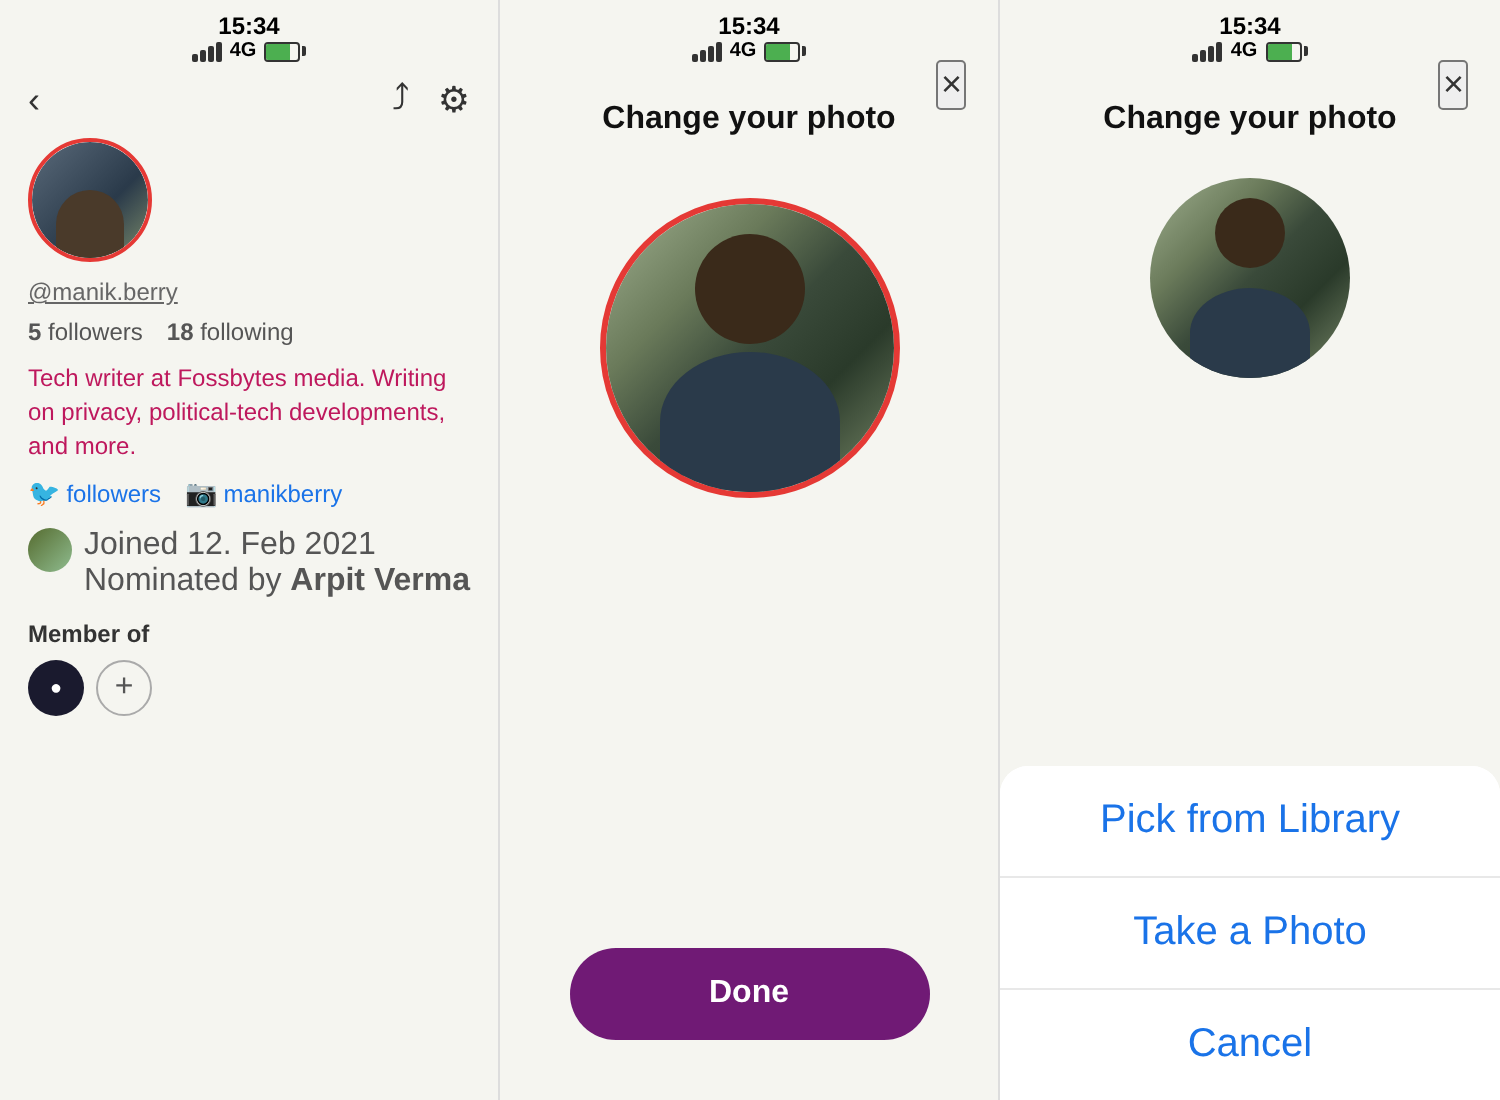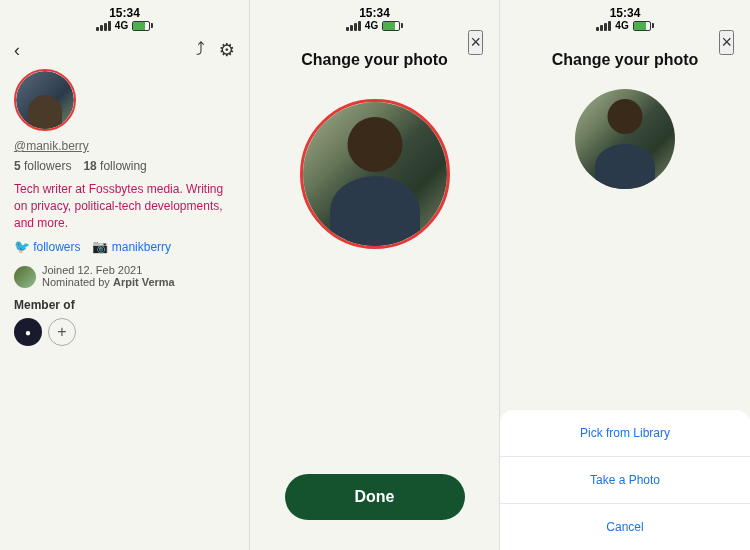--- a/index.html
+++ b/index.html
@@ -127,24 +127,24 @@
       margin-bottom: 10px;
       font-size: 12px;
       color: #1a73e8;
     }
 
     .social-item { display: flex; align-items: center; gap: 3px; }
     .social-icon { font-size: 13px; }
 
     .joined-info {
       display: flex;
-      align-items: flex-end;
+      align-items: flex-start;
       gap: 6px;
       margin-bottom: 10px;
-      font-size: 11px;
+      font-size: 16px;
       color: #555;
     }
 
     .joined-avatar {
       width: 22px;
       height: 22px;
       border-radius: 50%;
       background: linear-gradient(135deg, #556b2f, #8fbc8f);
     }
 
@@ -254,21 +254,21 @@
       bottom: 0;
       left: 50%;
       transform: translateX(-50%);
       width: 90px;
       height: 70px;
       background: #2a3a4a;
       border-radius: 50% 50% 0 0;
     }
 
     .done-btn {
-      background: #14532d;
+      background: #701a75;
       color: white;
       border: none;
       border-radius: 24px;
       padding: 14px 70px;
       font-size: 16px;
       font-weight: 600;
       cursor: pointer;
       margin-top: auto;
       margin-bottom: 30px;
     }
@@ -347,21 +347,21 @@
       background: white;
       border-radius: 14px 14px 0 0;
       overflow: hidden;
       margin-top: auto;
     }
 
     .action-sheet-item {
       width: 100%;
       padding: 16px;
       text-align: center;
-      font-size: 12px;
+      font-size: 20px;
       color: #1a73e8;
       border: none;
       background: white;
       cursor: pointer;
       border-bottom: 1px solid #e8e8e8;
       font-weight: 400;
     }
 
     .action-sheet-item:last-child {
       border-bottom: none;

